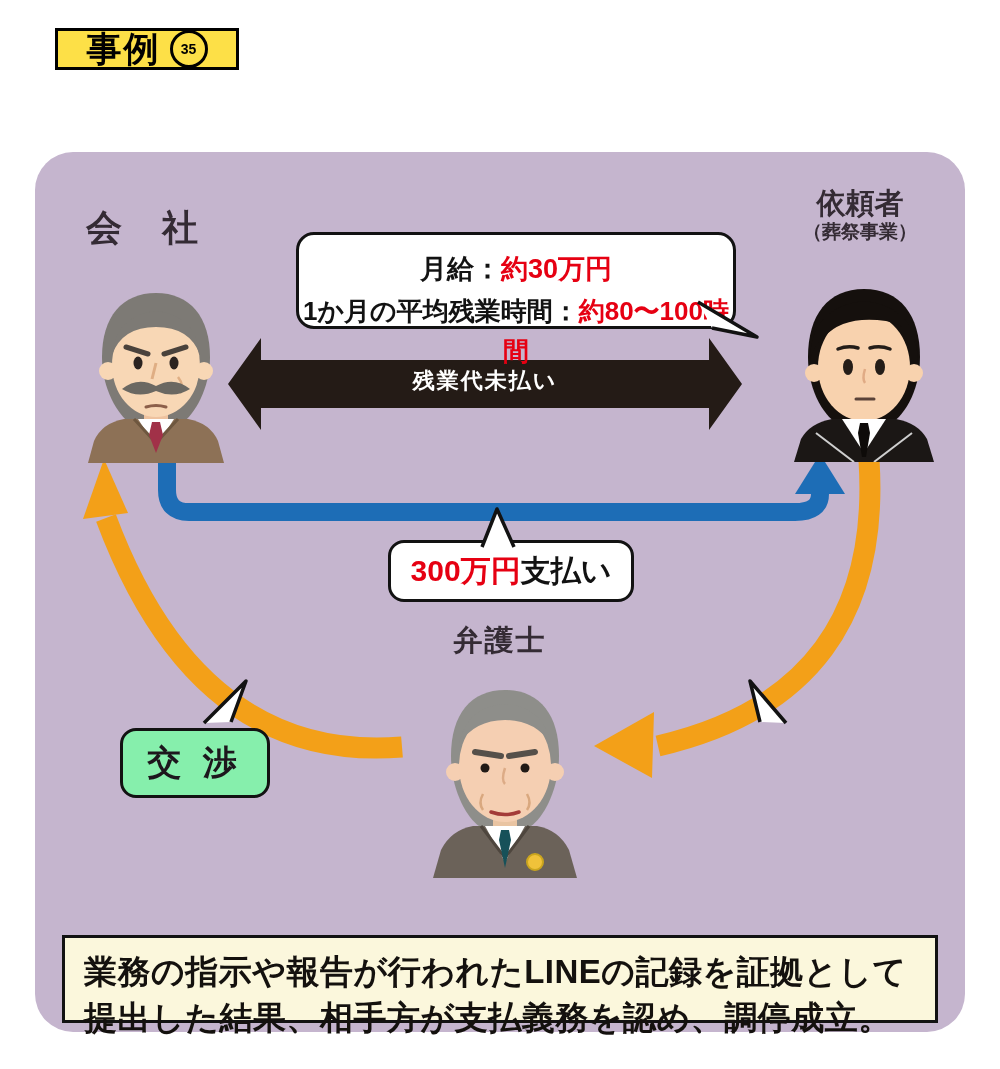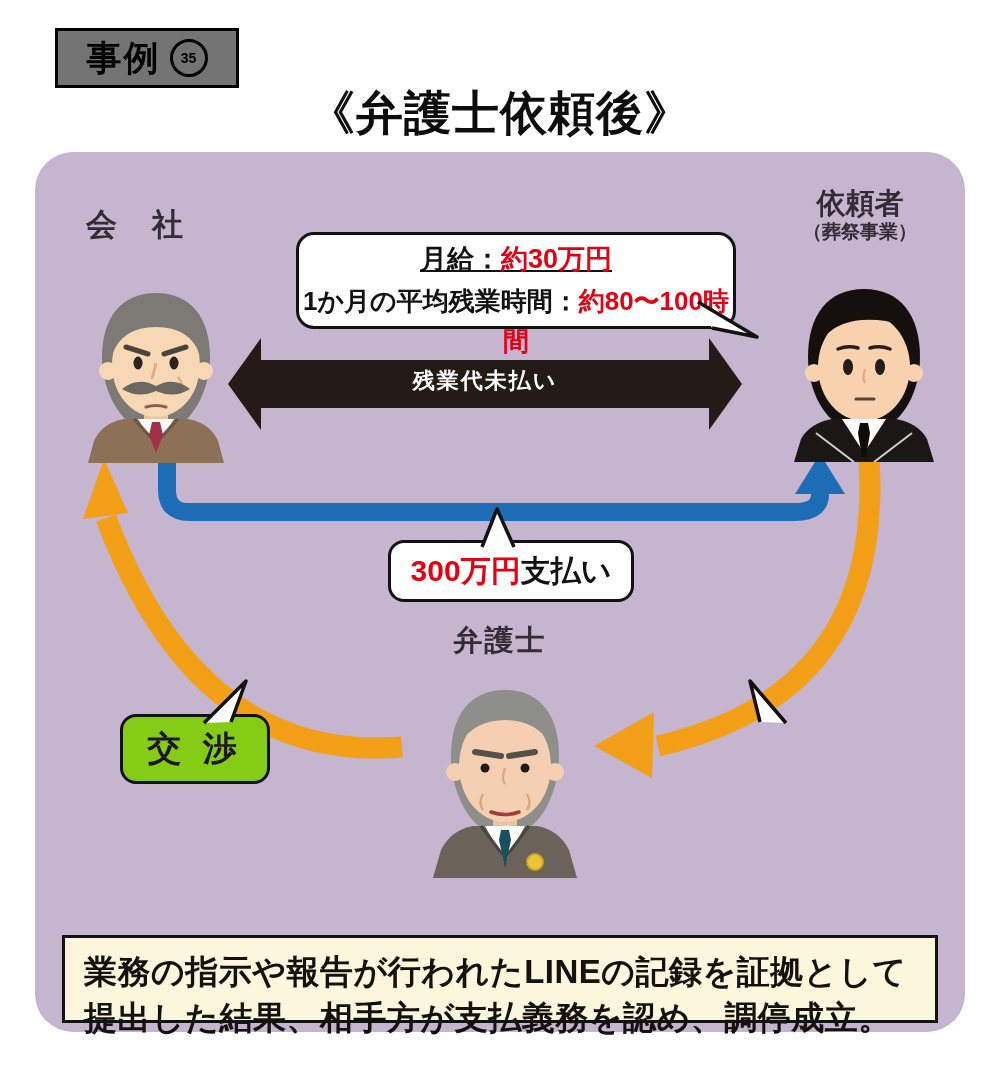--- a/index.html
+++ b/index.html
@@ -2,67 +2,66 @@
 <html><head>
 <meta charset="utf-8">
 <style>
   html,body{margin:0;padding:0;background:#fff;}
   .canvas{
     position:relative;width:1000px;height:1069px;background:#ffffff;
     font-family:"Liberation Sans","DejaVu Sans",sans-serif;overflow:hidden;
   }
   .abs{position:absolute;}
   
-  .badge{left:55px;top:28px;width:184px;height:60px;background:#737373;
+  .badge{left:55px;top:28px;width:184px;height:42px;background:#fde047;
     border:3px solid #000;display:flex;align-items:center;justify-content:center;gap:9px;box-sizing:border-box;}
   .badge-label{font-size:35px;font-weight:bold;color:#000;letter-spacing:2px;}
   .badge-circle{width:38px;height:38px;border:3px solid #000;border-radius:50%;
     display:flex;align-items:center;justify-content:center;font-size:14px;font-weight:bold;color:#000;box-sizing:border-box;}
   
   .title{left:0;top:82px;width:1000px;text-align:center;font-size:47px;font-weight:bold;color:#0d0d0d;letter-spacing:1px;}
   
   .panel{left:35px;top:152px;width:930px;height:880px;background:#c5b5ce;border-radius:38px;}
   
-  .company-label{left:86px;top:204px;font-size:31px;font-weight:bold;color:#342b34;letter-spacing:2px;}
+  .company-label{left:86px;top:204px;font-size:36px;font-weight:bold;color:#342b34;letter-spacing:2px;}
   .client-label-wrap{left:775px;top:186px;width:170px;text-align:center;color:#342b34;font-weight:bold;}
   .client-label{font-size:29px;line-height:34px;font-family:Liberation Serif, serif;}
   .client-sublabel{font-size:19px;line-height:24px;}
   .lawyer-label{left:400px;top:621px;width:200px;text-align:center;font-size:29px;font-weight:bold;color:#342b34;letter-spacing:2px;}
   
   .salary-bubble{left:296px;top:232px;width:440px;height:97px;background:#fff;border:3.5px solid #121212;
     border-radius:18px;box-sizing:border-box;text-align:center;font-weight:bold;color:#121212;}
-  .salary-line1{font-size:27px;line-height:44px;margin-top:2px;text-decoration:underline;}
+  .salary-line1{font-size:27px;line-height:44px;margin-top:12px;}
   .salary-line2{font-size:26px;line-height:40px;}
   .red{color:#e60012;}
   
   .unpaid-label{left:225px;top:366px;width:520px;text-align:center;font-size:22px;font-weight:bold;color:#ffffff;letter-spacing:2px;}
   
   .payment-box{left:388px;top:540px;width:246px;height:62px;background:#fff;border:3.5px solid #121212;
     border-radius:16px;box-sizing:border-box;text-align:center;font-size:30px;font-weight:bold;color:#121212;line-height:55px;}
   
-  .side-bubble{width:150px;height:70px;background:#84cc16;border:3.5px solid #121212;border-radius:16px;
-    box-sizing:border-box;text-align:center;font-size:34px;font-weight:bold;color:#1d171d;line-height:62px;letter-spacing:6px;}
+  .side-bubble{width:150px;height:70px;background:#86efac;border:3.5px solid #121212;border-radius:16px;
+    box-sizing:border-box;text-align:center;font-size:34px;font-weight:bold;color:#1d171d;line-height:62px;letter-spacing:6px;margin-top:14px;}
   .nego{left:120px;top:714px;}
   .req{left:715px;top:714px;}
   
   .result-box{left:62px;top:887px;width:876px;height:88px;background:#fbf7dc;border:3px solid #121212;
     box-sizing:border-box;padding:11px 19px;font-size:33px;font-weight:bold;color:#14110e;line-height:46px;letter-spacing:0.5px;margin-top:48px;}
   svg{display:block;}
 </style>
 </head>
 <body>
 
 <div class="canvas">
 
   <div class="abs badge">
     <span class="badge-label">事例</span>
     <span class="badge-circle">35</span>
   </div>
 
-  <div class="abs title">《弁護士依頼後》</div>
 
   <div class="abs panel"></div>
 
   <svg class="abs" style="left:0;top:0" width="1000" height="1069" viewBox="0 0 1000 1069">
 
     <g>
       <path d="M167,450 L167,490 Q167,512 189,512 L795,512 Q820,512 820,494 L820,488" fill="none" stroke="#1d6db6" stroke-width="18"></path>
       <polygon points="795,494 820,454 845,494" fill="#1d6db6"></polygon>
     </g>
 

